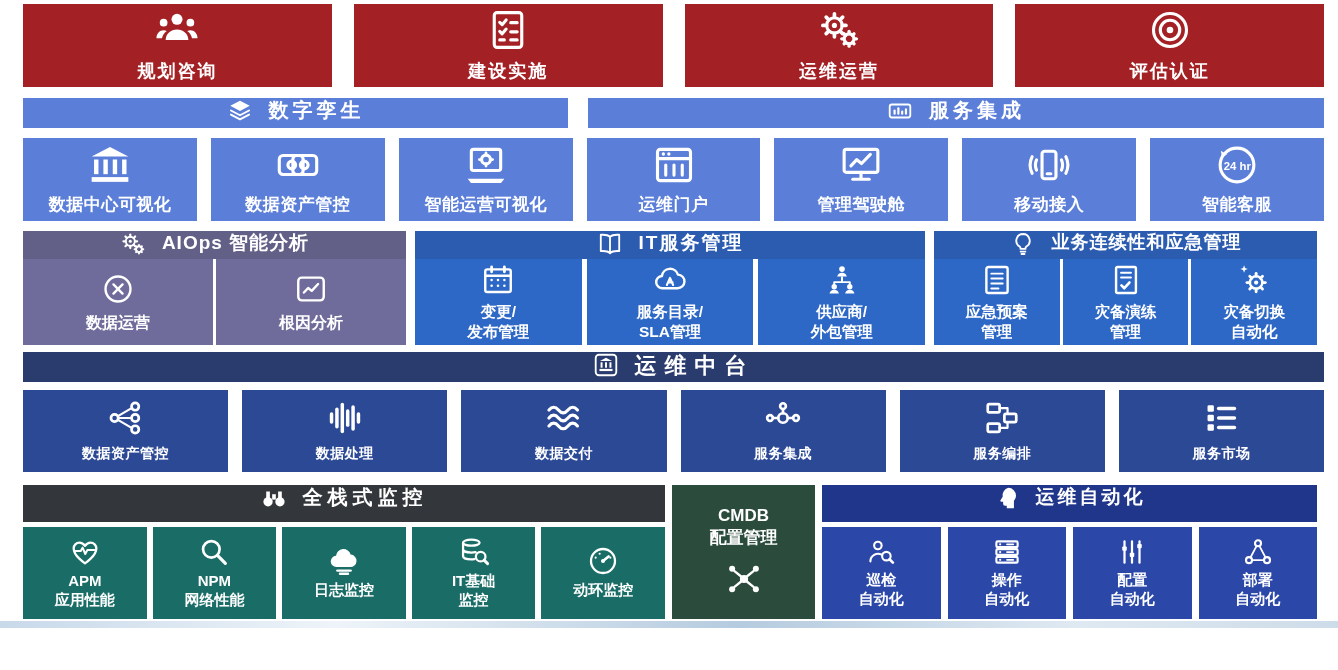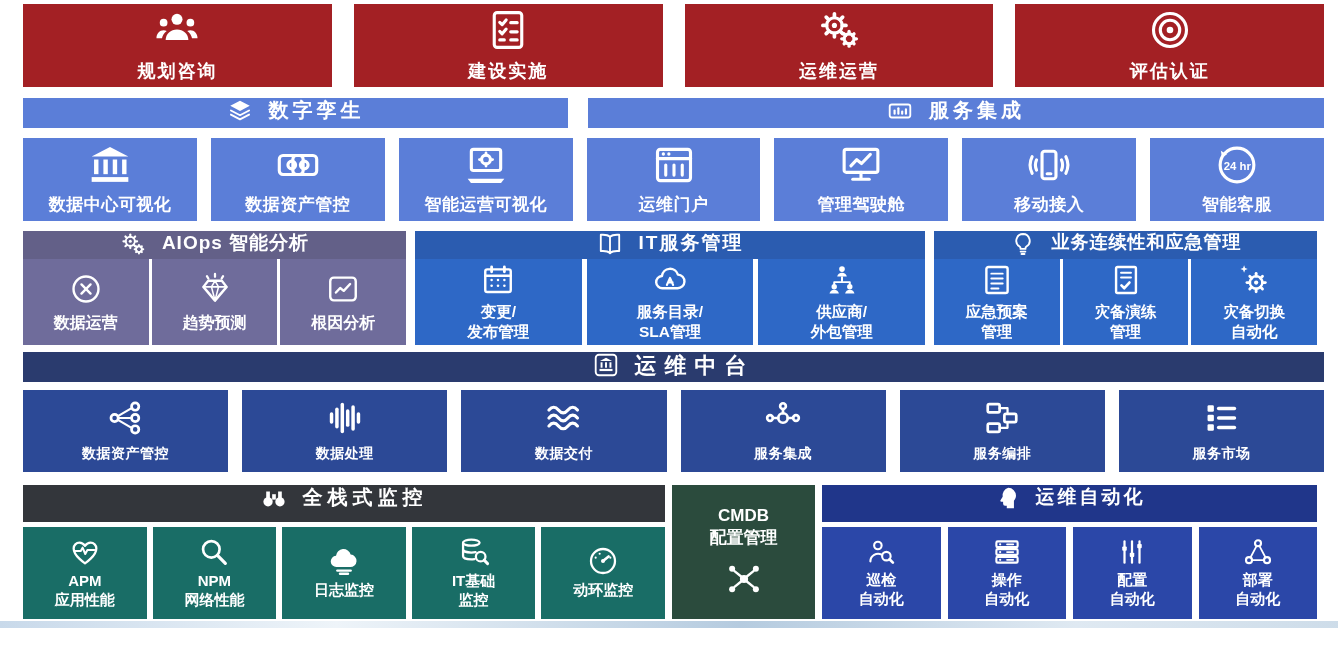--- a/index.html
+++ b/index.html
@@ -327,30 +327,20 @@
               <circle cx="12" cy="12" r="8.8"></circle>
               <path d="M8.8 8.8l6.4 6.4"></path>
               <path d="M15.2 8.8l-6.4 6.4"></path>
             </svg>
           </span>
         <span class="lbl">数据运营</span>
       </div>
       <div class="cell">
         <span class="icon ic-sm">
             <svg viewBox="0 0 24 24" fill="none" stroke="currentColor" stroke-width="1.7" stroke-linecap="round" stroke-linejoin="round" aria-hidden="true">
-              <path d="M7.2 6.2h9.6l3.4 4.3L12 20.2 3.8 10.5z"></path>
-              <path d="M3.8 10.5h16.4M9.5 10.5L12 20l2.5-9.5M9.5 10.5l2.5-4.3 2.5 4.3" stroke-width="1.1"></path>
-              <path d="M12 1.4v2M6.3 2.9l1 1.7M17.7 2.9l-1 1.7" stroke-width="1.6"></path>
-            </svg>
-          </span>
-        <span class="lbl">趋势预测</span>
-      </div>
-      <div class="cell">
-        <span class="icon ic-sm">
-            <svg viewBox="0 0 24 24" fill="none" stroke="currentColor" stroke-width="1.7" stroke-linecap="round" stroke-linejoin="round" aria-hidden="true">
               <rect x="3" y="4" width="18" height="16" rx="2.5"></rect>
               <path d="M7 14.5l3-3.2 2.5 2 4.5-4.8"></path>
             </svg>
           </span>
         <span class="lbl">根因分析</span>
       </div>
     </div>
     <div class="grp grp-itsm">
       <div class="cell">
         <span class="icon ic-sm">

